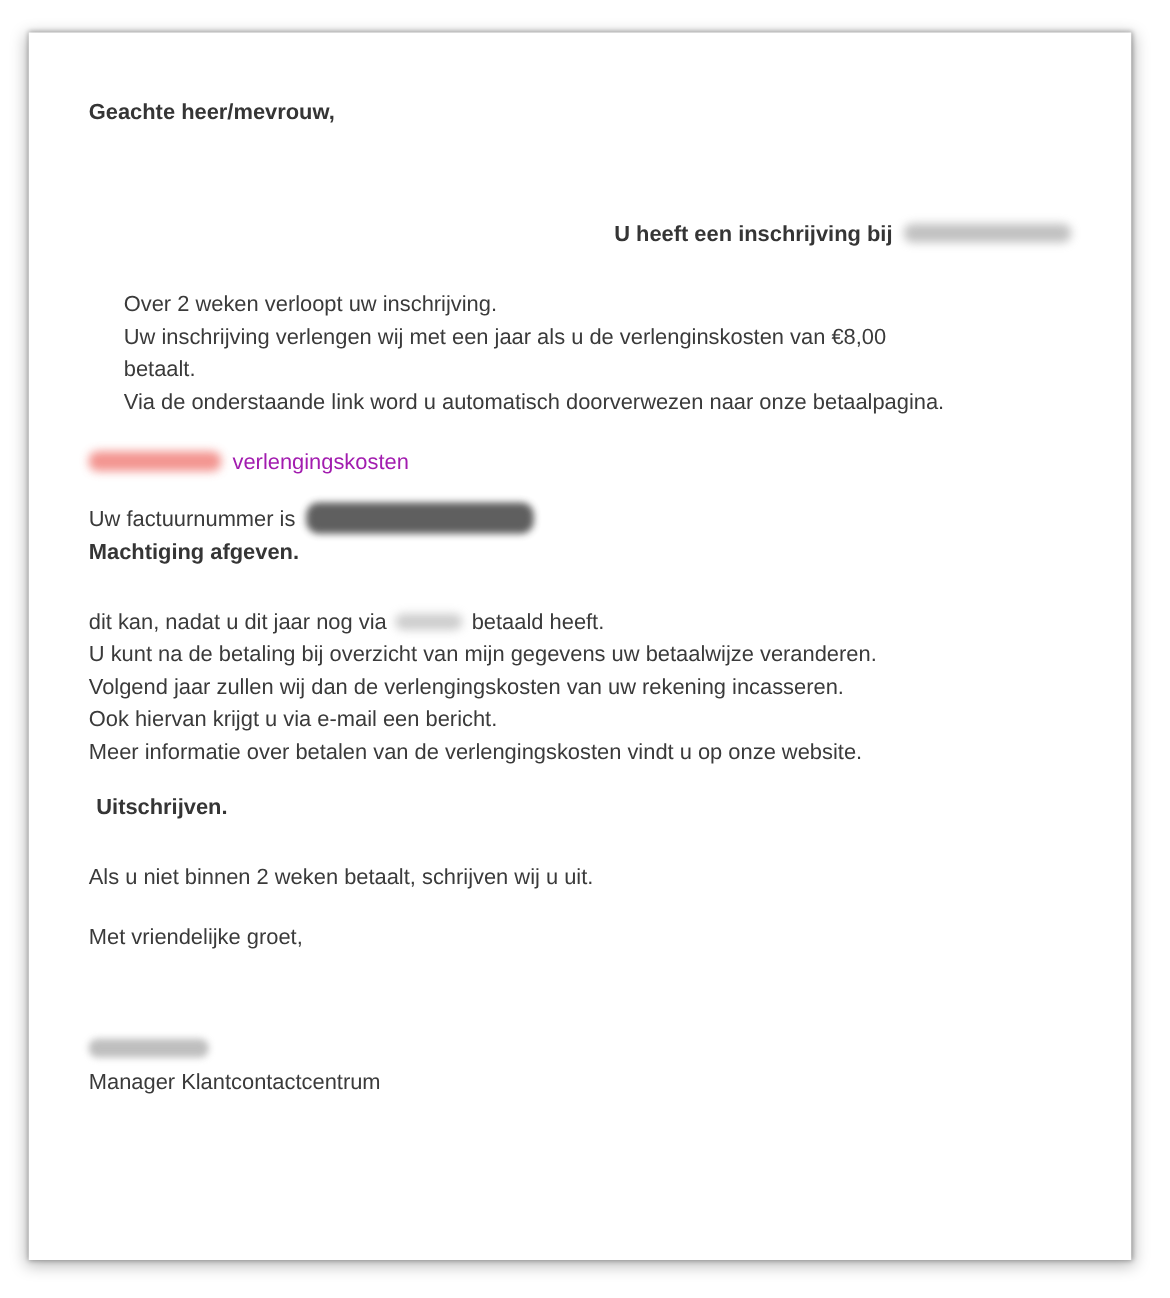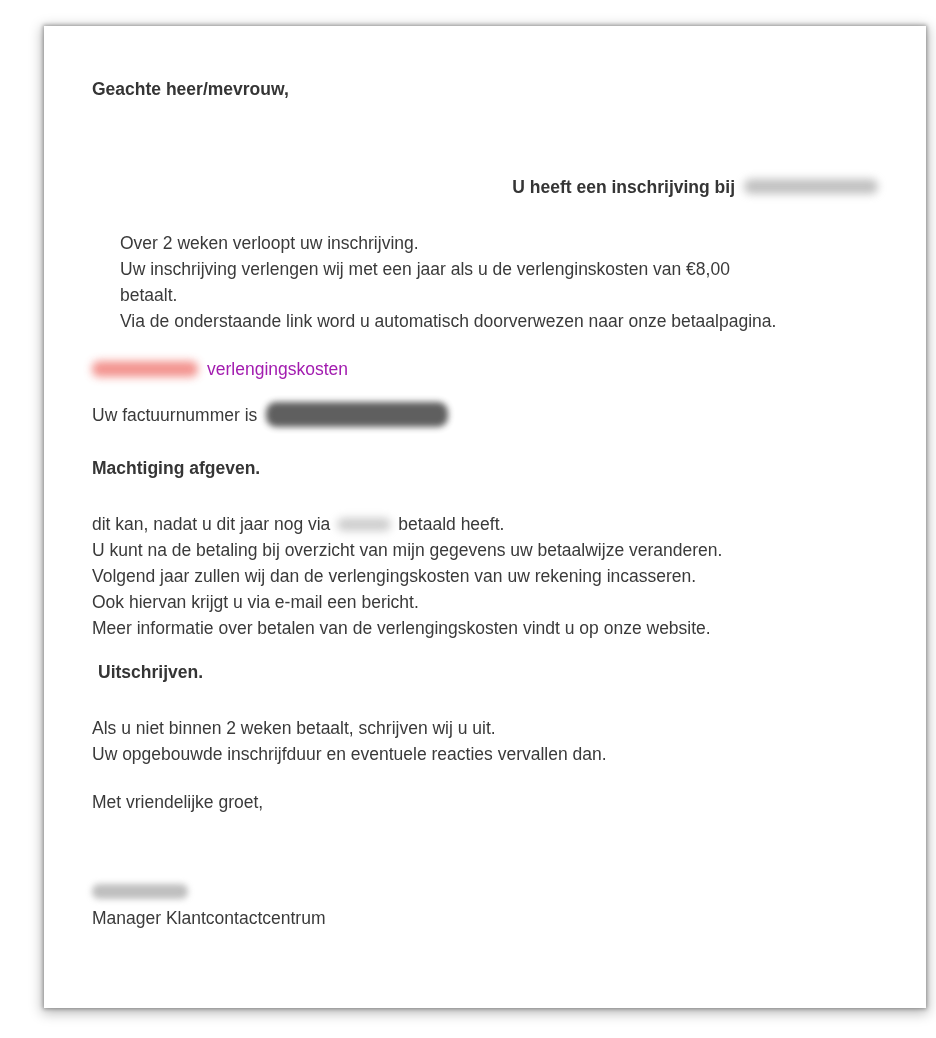--- a/index.html
+++ b/index.html
@@ -1,35 +1,35 @@
 <!DOCTYPE html>
 <html><head>
 <meta charset="utf-8">
 <style>
   * { margin:0; padding:0; box-sizing:border-box; }
   html,body { width:936px; height:1038px; background:#ffffff; }
   body { font-family:"Liberation Sans","DejaVu Sans",sans-serif; position:relative; }
 
   .card {
-    position:absolute; left:44px; top:26px; width:882px; height:982px;
+    position:absolute; left:23px; top:26px; width:882px; height:982px;
     background:#ffffff;
     box-shadow: 0 0 4px 1px rgba(0,0,0,0.32), 0 3px 12px 2px rgba(0,0,0,0.28);
   }
   .content {
     padding:50px 48px; color:#3a3a3a; font-size:17.5px; line-height:26px;
   }
   .b { font-weight:700; color:#353535; }
   .para > div { white-space:nowrap; }
 
   
   .mt-intro    { margin-top:72px;text-align:right; }
   .mt-p1       { margin-top:30px;margin-left:28px; }
   .mt-link     { margin-top:22px; }
   .mt-invoice  { margin-top:20px; }
-  .mt-h2       { margin-top:27px; }
+  .mt-h2       { }
   .mt-p2       { margin-top:30px; }
   .mt-h3       { margin-top:18px; }
   .mt-p3       { margin-top:30px; }
   .mt-closing  { margin-top:22px; }
   .mt-signature{ margin-top:64px; }
   .indent { padding-left:6px; }
 
   .red-link { color:#a21caf; text-decoration:none; cursor:pointer; }
   .link-line { color:#e8342f; }
 
@@ -78,21 +78,20 @@
       <div>U kunt na de betaling bij overzicht van mijn gegevens uw betaalwijze veranderen.</div>
       <div>Volgend jaar zullen wij dan de verlengingskosten van uw rekening incasseren.</div>
       <div>Ook hiervan krijgt u via e-mail een bericht.</div>
       <div>Meer informatie over betalen van de verlengingskosten vindt u op onze website.</div>
     </div>
 
     <p class="b mt-h3 indent">Uitschrijven.</p>
 
     <div class="para mt-p3">
       <div>Als u niet binnen 2 weken betaalt, schrijven wij u uit.</div>
-      <div>Uw opgebouwde inschrijfduur en eventuele reacties vervallen dan.</div>
     </div>
 
     <div class="mt-closing">Met vriendelijke groet,</div>
 
     <div class="mt-signature">
       <div><span class="redact r-sign"></span></div>
       <div>Manager Klantcontactcentrum</div>
     </div>
 
   </div>

